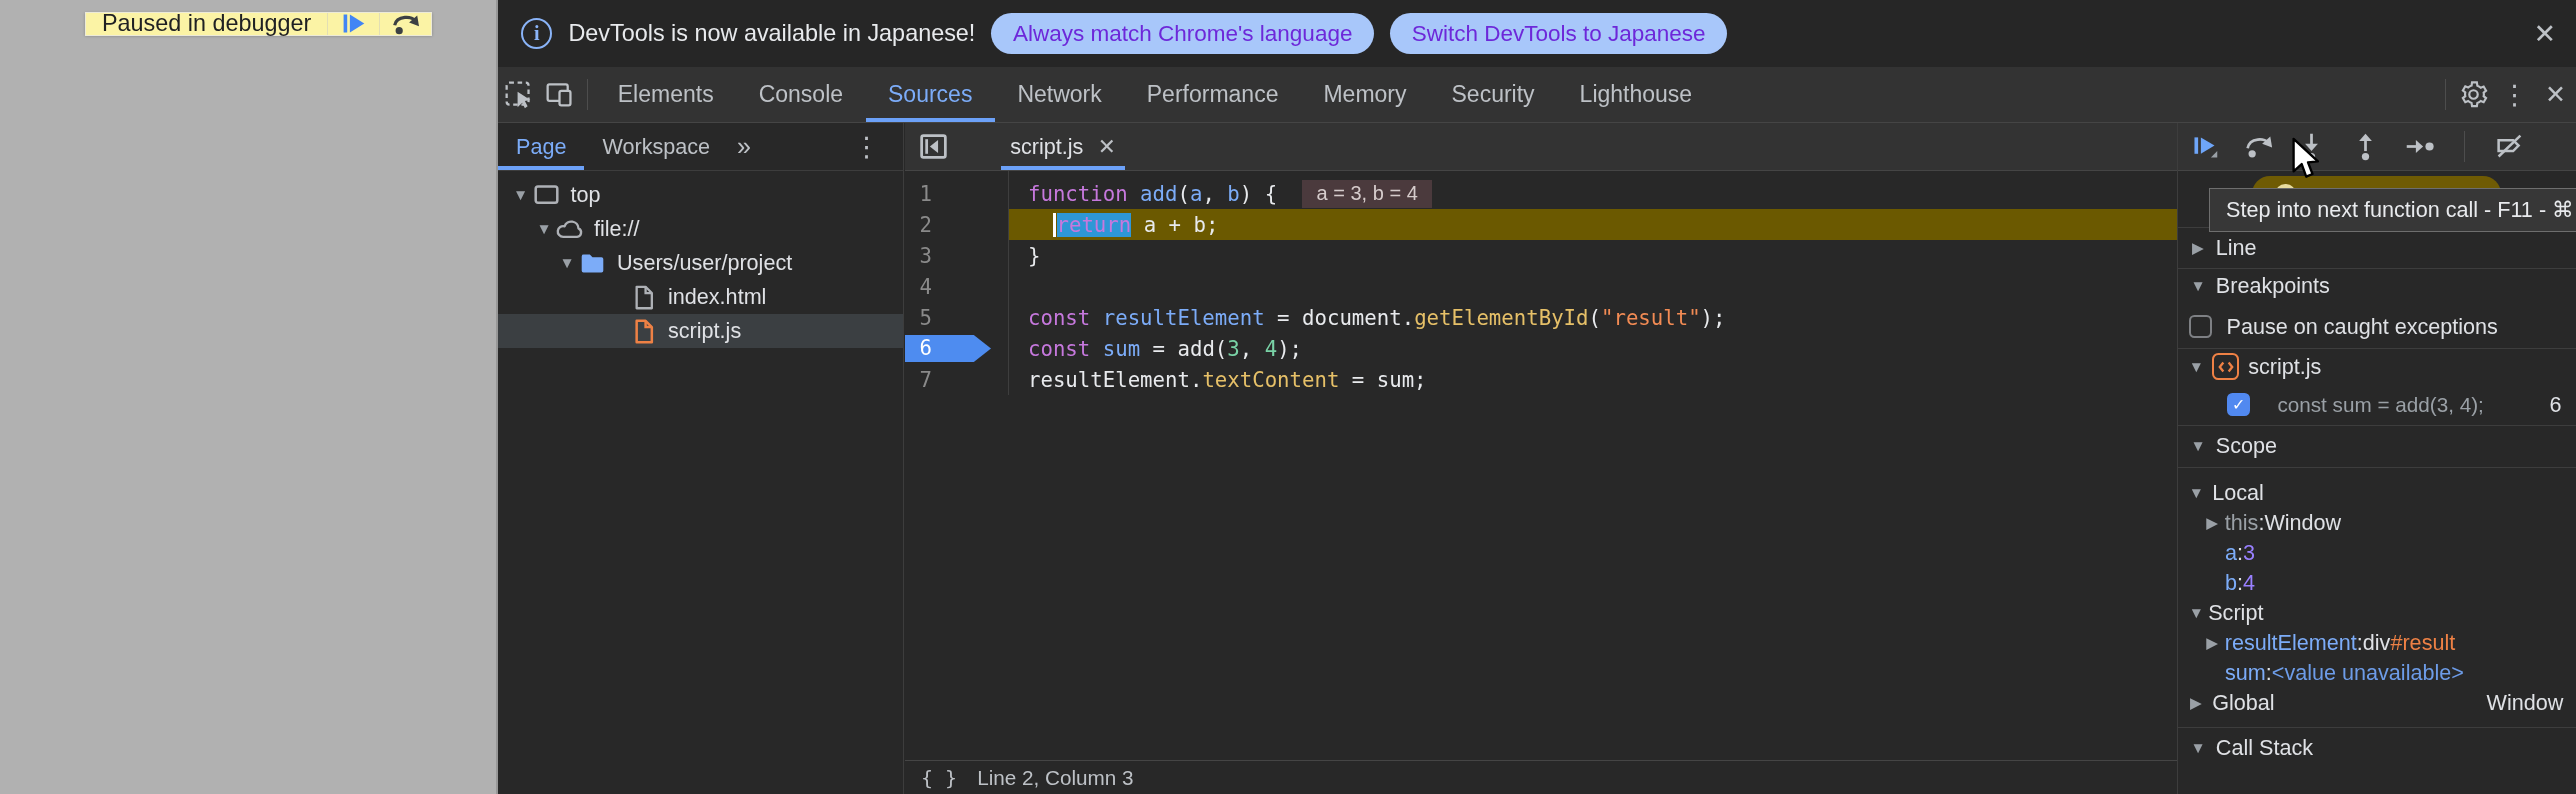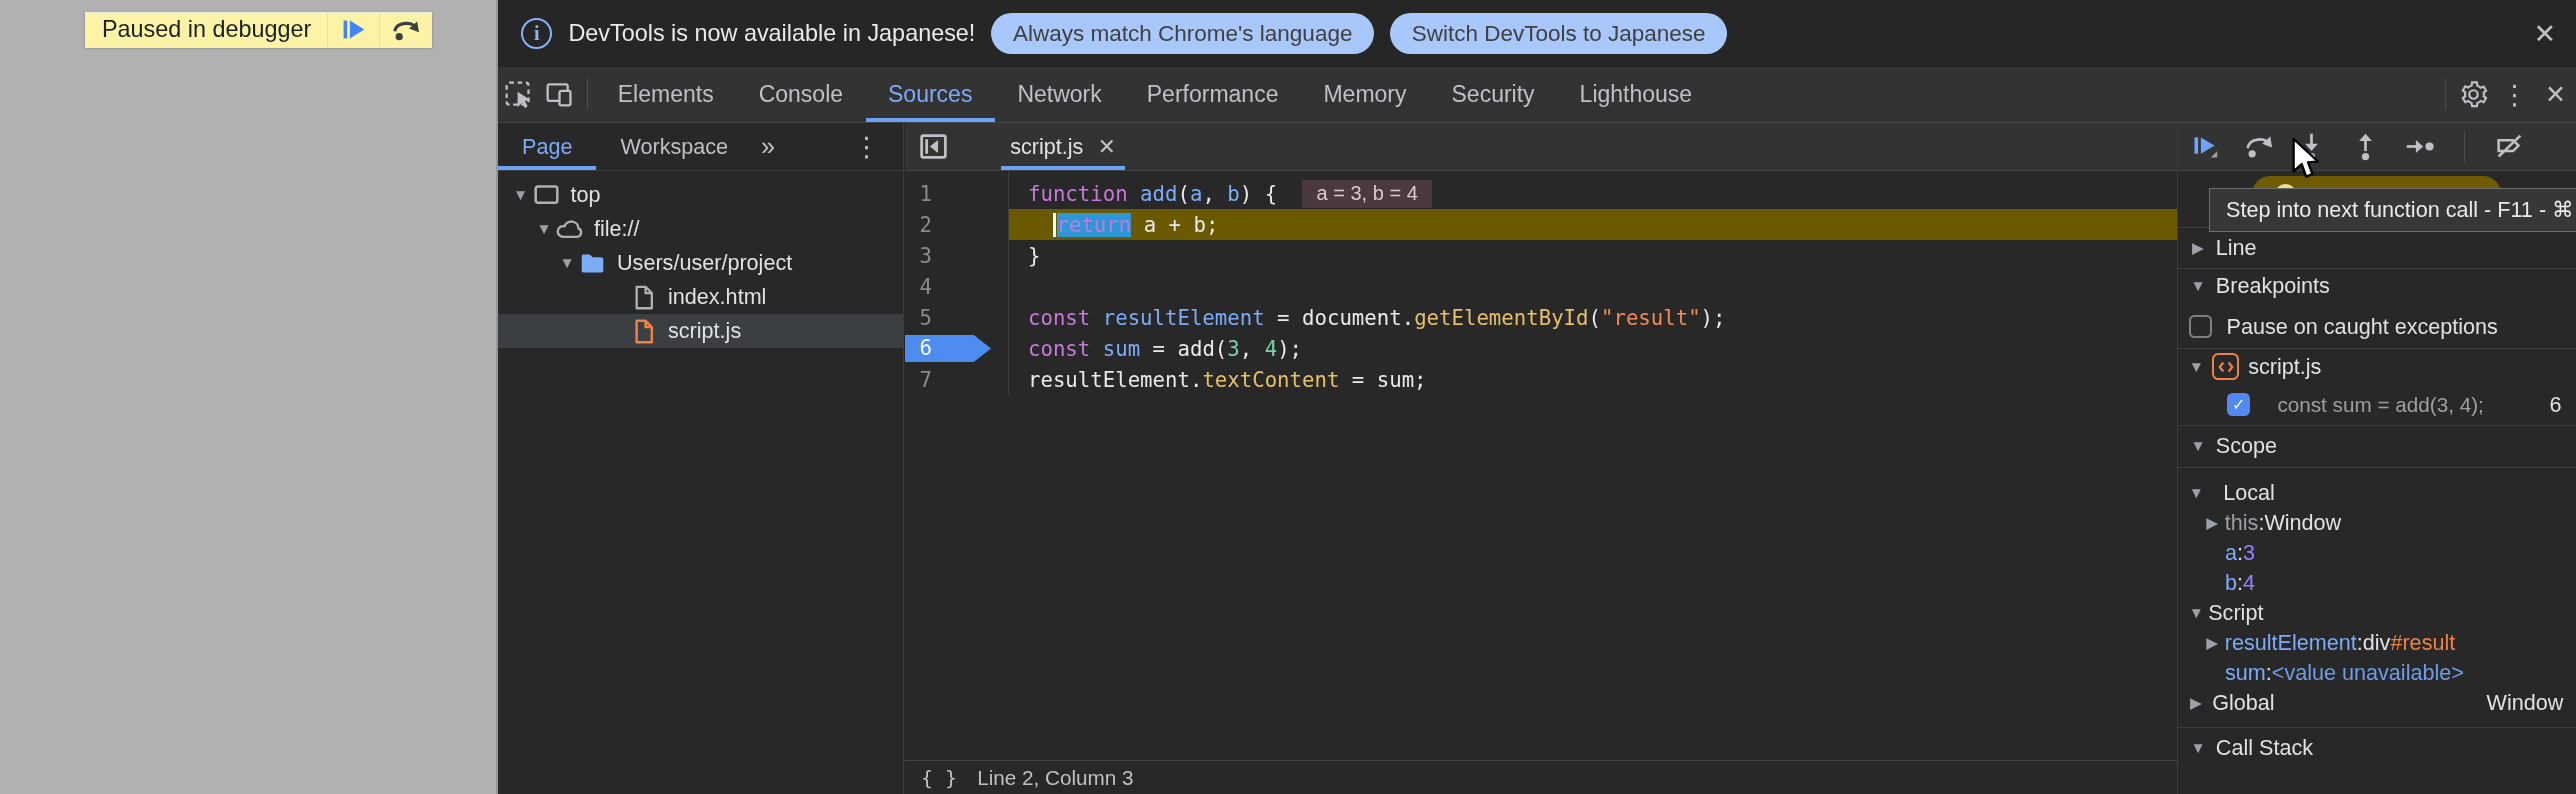--- a/index.html
+++ b/index.html
@@ -5,37 +5,37 @@
   * { margin:0; padding:0; box-sizing:border-box; }
   html,body { background:#555; }
   .screen {
     position:relative; width:2576px; height:795px; overflow:hidden;
     background:#b1b1b1; font-family:"Liberation Sans", sans-serif;
     -webkit-font-smoothing:antialiased; color:#dfe1e5;
   }
   
   .page-area { position:absolute; left:0; top:0; width:498px; height:795px;
     background:#b1b1b1; border-right:2.7px solid #979797; }
-  .paused-banner { position:absolute; left:85px; top:11.7px; height:36px;
+  .paused-banner { position:absolute; left:85px; top:11.7px; height:24px;
     background:#fbf3a5; border:1.8px solid #ecead8; display:flex; align-items:stretch;
     box-shadow:0 0.9px 2.7px rgba(0,0,0,.25); }
   .paused-banner .lbl { display:flex; align-items:center; padding:0 16px;
     color:#1f2023; font-size:23.4px; }
   .paused-banner .cell { display:flex; align-items:center; justify-content:center;
     width:52px; border-left:1.8px solid #e2deb4; cursor:pointer; }
   
   .devtools { position:absolute; left:498px; top:0; right:0; bottom:0; background:#282828; }
   
   .notif { position:absolute; left:0; right:0; top:0; height:67px; background:#262626;
     display:flex; align-items:center; }
   .info-ic { width:31px; height:31px; border:2.7px solid #8ab4f8; border-radius:50%;
     color:#8ab4f8; font-size:20px; font-weight:bold; display:flex; align-items:center;
     justify-content:center; margin-left:23.4px; flex:none; font-family:"Liberation Serif",serif; }
   .notif .msg { color:#e8eaed; font-size:23.4px; margin-left:16px; }
-  .pill { height:41px; border-radius:20.7px; background:#a8c7fa; color:#404040;
+  .pill { height:41px; border-radius:20.7px; background:#a8c7fa; color:#6d28d9;
     font-size:22.5px; display:flex; align-items:center; padding:0 21.6px; margin-left:16px;
     cursor:pointer; white-space:nowrap; }
   .pill.ghost { background:transparent; border:2.2px solid #2b7cba; color:#bdc1c6; }
   .notif .x { margin-left:auto; margin-right:20px; color:#bdc1c6; font-size:27px; cursor:pointer; }
   
   .main-toolbar { position:absolute; left:0; right:0; top:67px; height:56px; background:#333;
     border-bottom:0.9px solid #454545; display:flex; align-items:center; }
   .tbtn { display:flex; align-items:center; justify-content:center; width:41px; height:100%;
     cursor:pointer; flex:none; }
   .vsep { width:0.9px; height:31px; background:#4d4d4d; margin:0 7.2px; flex:none; }
@@ -44,21 +44,21 @@
     white-space:nowrap; }
   .tab.sel { color:#7cacf8; border-bottom-color:#6ca1f8; }
   .tab .flask { margin-left:9px; display:flex; }
   .right-ctrls { margin-left:auto; display:flex; align-items:center; height:100%; }
   .dots { font-size:27px; color:#bdc1c6; letter-spacing:0; }
   .xx { font-size:25px; color:#bdc1c6; }
   
   .navigator { position:absolute; left:0; top:123px; width:406px; bottom:0;
     background:#282828; border-right:0.9px solid #3d3d3d; }
   .pane-head { height:48px; border-bottom:0.9px solid #3d3d3d; display:flex; align-items:center; }
-  .ntab { height:100%; display:flex; align-items:center; padding:0 24px; font-size:21.6px;
+  .ntab { height:100%; display:flex; align-items:center; padding:0 18px; font-size:21.6px;
     color:#bdc1c6; border-bottom:4.5px solid transparent; padding-top:4.5px; cursor:pointer; }
   .ntab.sel { color:#7cacf8; border-bottom-color:#6ca1f8; }
   .chev2 { color:#bdc1c6; font-size:25px; padding:0 9px; cursor:pointer; }
   .nav-dots { margin-left:auto; margin-right:16px; }
   .tree { padding-top:7.2px; }
   .trow { height:34px; display:flex; align-items:center; font-size:21.6px; color:#dfe1e5;
     cursor:pointer; white-space:nowrap; }
   .trow.sel { background:#3b3f42; }
   .tchev { width:20px; text-align:center; color:#9aa0a6; font-size:15.3px; flex:none; }
   .ticon { width:31px; display:flex; justify-content:center; margin-right:9px; flex:none; }
@@ -439,21 +439,21 @@
         <span class="lnum">6</span>
       </div>
 
       <div class="scope-head">
         <span class="schev">▼</span>
         <span>Scope</span>
       </div>
       <div class="scope-body" id="scope-body">
           <div class="srow group">
             <span class="schev">▼</span>
-            <span class="sgroup-label" style="margin-left: 20px; text-align: center;">Local</span>
+            <span class="sgroup-label" style="margin-left: 9px; text-align: center;">Local</span>
           </div>
           <div class="srow var">
             <span class="schev" style="margin-left: 0px;">▶</span>
             <span style="width:5.4px"></span>
             <span class="sk-dim">this</span>
             <span class="sv-plain">: </span>
             <span class="sv-plain">Window</span>
           </div>
           <div class="srow var leaf">
             <span class="sk-blue">a</span>

